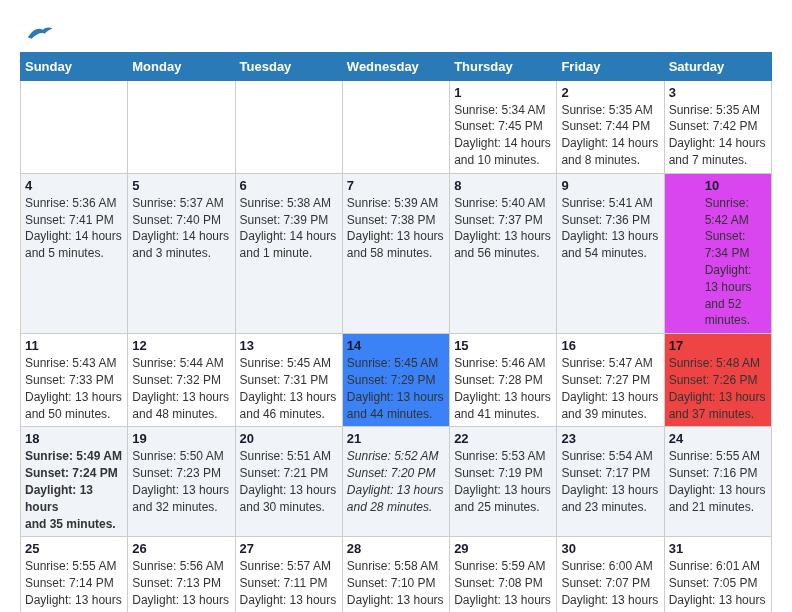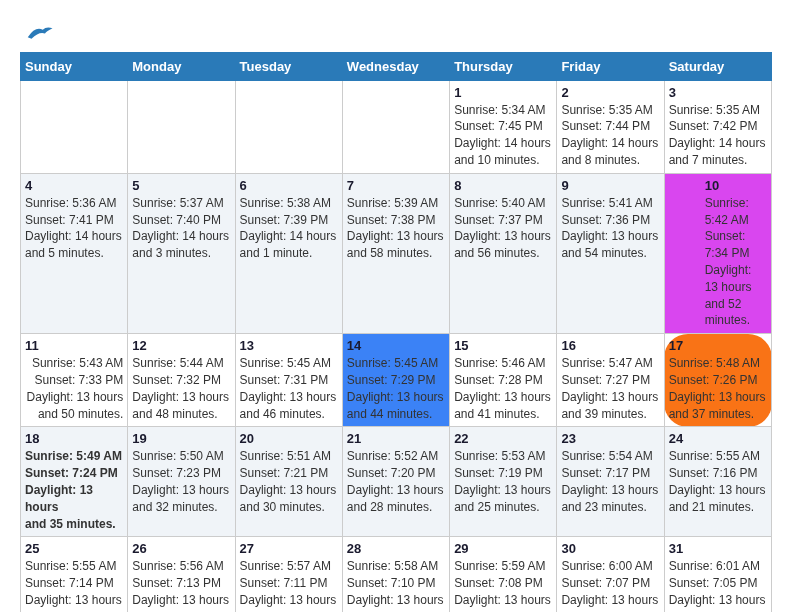--- a/index.html
+++ b/index.html
@@ -192,21 +192,21 @@
           <span class="day-number">10</span>
           <div class="day-info" style="white-space: pre-line;">Sunrise: 5:42 AM
 Sunset: 7:34 PM
 Daylight: 13 hours
 and 52 minutes.</div>
         </td>
       </tr>
       <tr>
         <td style="background: rgb(255, 255, 255);">
           <span class="day-number">11</span>
-          <div class="day-info" style="white-space: pre-line; text-align: right;">Sunrise: 5:43 AM
+          <div class="day-info" style="white-space: pre-line;">Sunrise: 5:43 AM
 Sunset: 7:33 PM
 Daylight: 13 hours
 and 50 minutes.</div>
         </td>
         <td style="background: rgb(255, 255, 255);">
           <span class="day-number">12</span>
           <div class="day-info" style="white-space: pre-line;">Sunrise: 5:44 AM
 Sunset: 7:32 PM
 Daylight: 13 hours
 and 48 minutes.</div>
@@ -232,21 +232,21 @@
 Daylight: 13 hours
 and 41 minutes.</div>
         </td>
         <td style="background: rgb(255, 255, 255);">
           <span class="day-number">16</span>
           <div class="day-info" style="white-space: pre-line;">Sunrise: 5:47 AM
 Sunset: 7:27 PM
 Daylight: 13 hours
 and 39 minutes.</div>
         </td>
-        <td style="background: #f97316; border-radius: 24px;">
+        <td style="background: #ef4444;">
           <span class="day-number">17</span>
           <div class="day-info" style="white-space: pre-line;">Sunrise: 5:48 AM
 Sunset: 7:26 PM
 Daylight: 13 hours
 and 37 minutes.</div>
         </td>
       </tr>
       <tr>
         <td style="background: rgb(240, 244, 248);">
           <span class="day-number">18</span>
@@ -264,21 +264,21 @@
         </td>
         <td style="background: rgb(240, 244, 248);">
           <span class="day-number">20</span>
           <div class="day-info" style="white-space: pre-line;">Sunrise: 5:51 AM
 Sunset: 7:21 PM
 Daylight: 13 hours
 and 30 minutes.</div>
         </td>
         <td style="background: rgb(240, 244, 248);">
           <span class="day-number">21</span>
-          <div class="day-info" style="white-space: pre-line;">Sunrise: 5:52 AM
+          <div class="day-info" style="white-space: pre-line; font-style: italic;">Sunrise: 5:52 AM
 Sunset: 7:20 PM
 Daylight: 13 hours
 and 28 minutes.</div>
         </td>
         <td style="background: rgb(240, 244, 248);">
           <span class="day-number">22</span>
           <div class="day-info" style="white-space: pre-line;">Sunrise: 5:53 AM
 Sunset: 7:19 PM
 Daylight: 13 hours
 and 25 minutes.</div>

